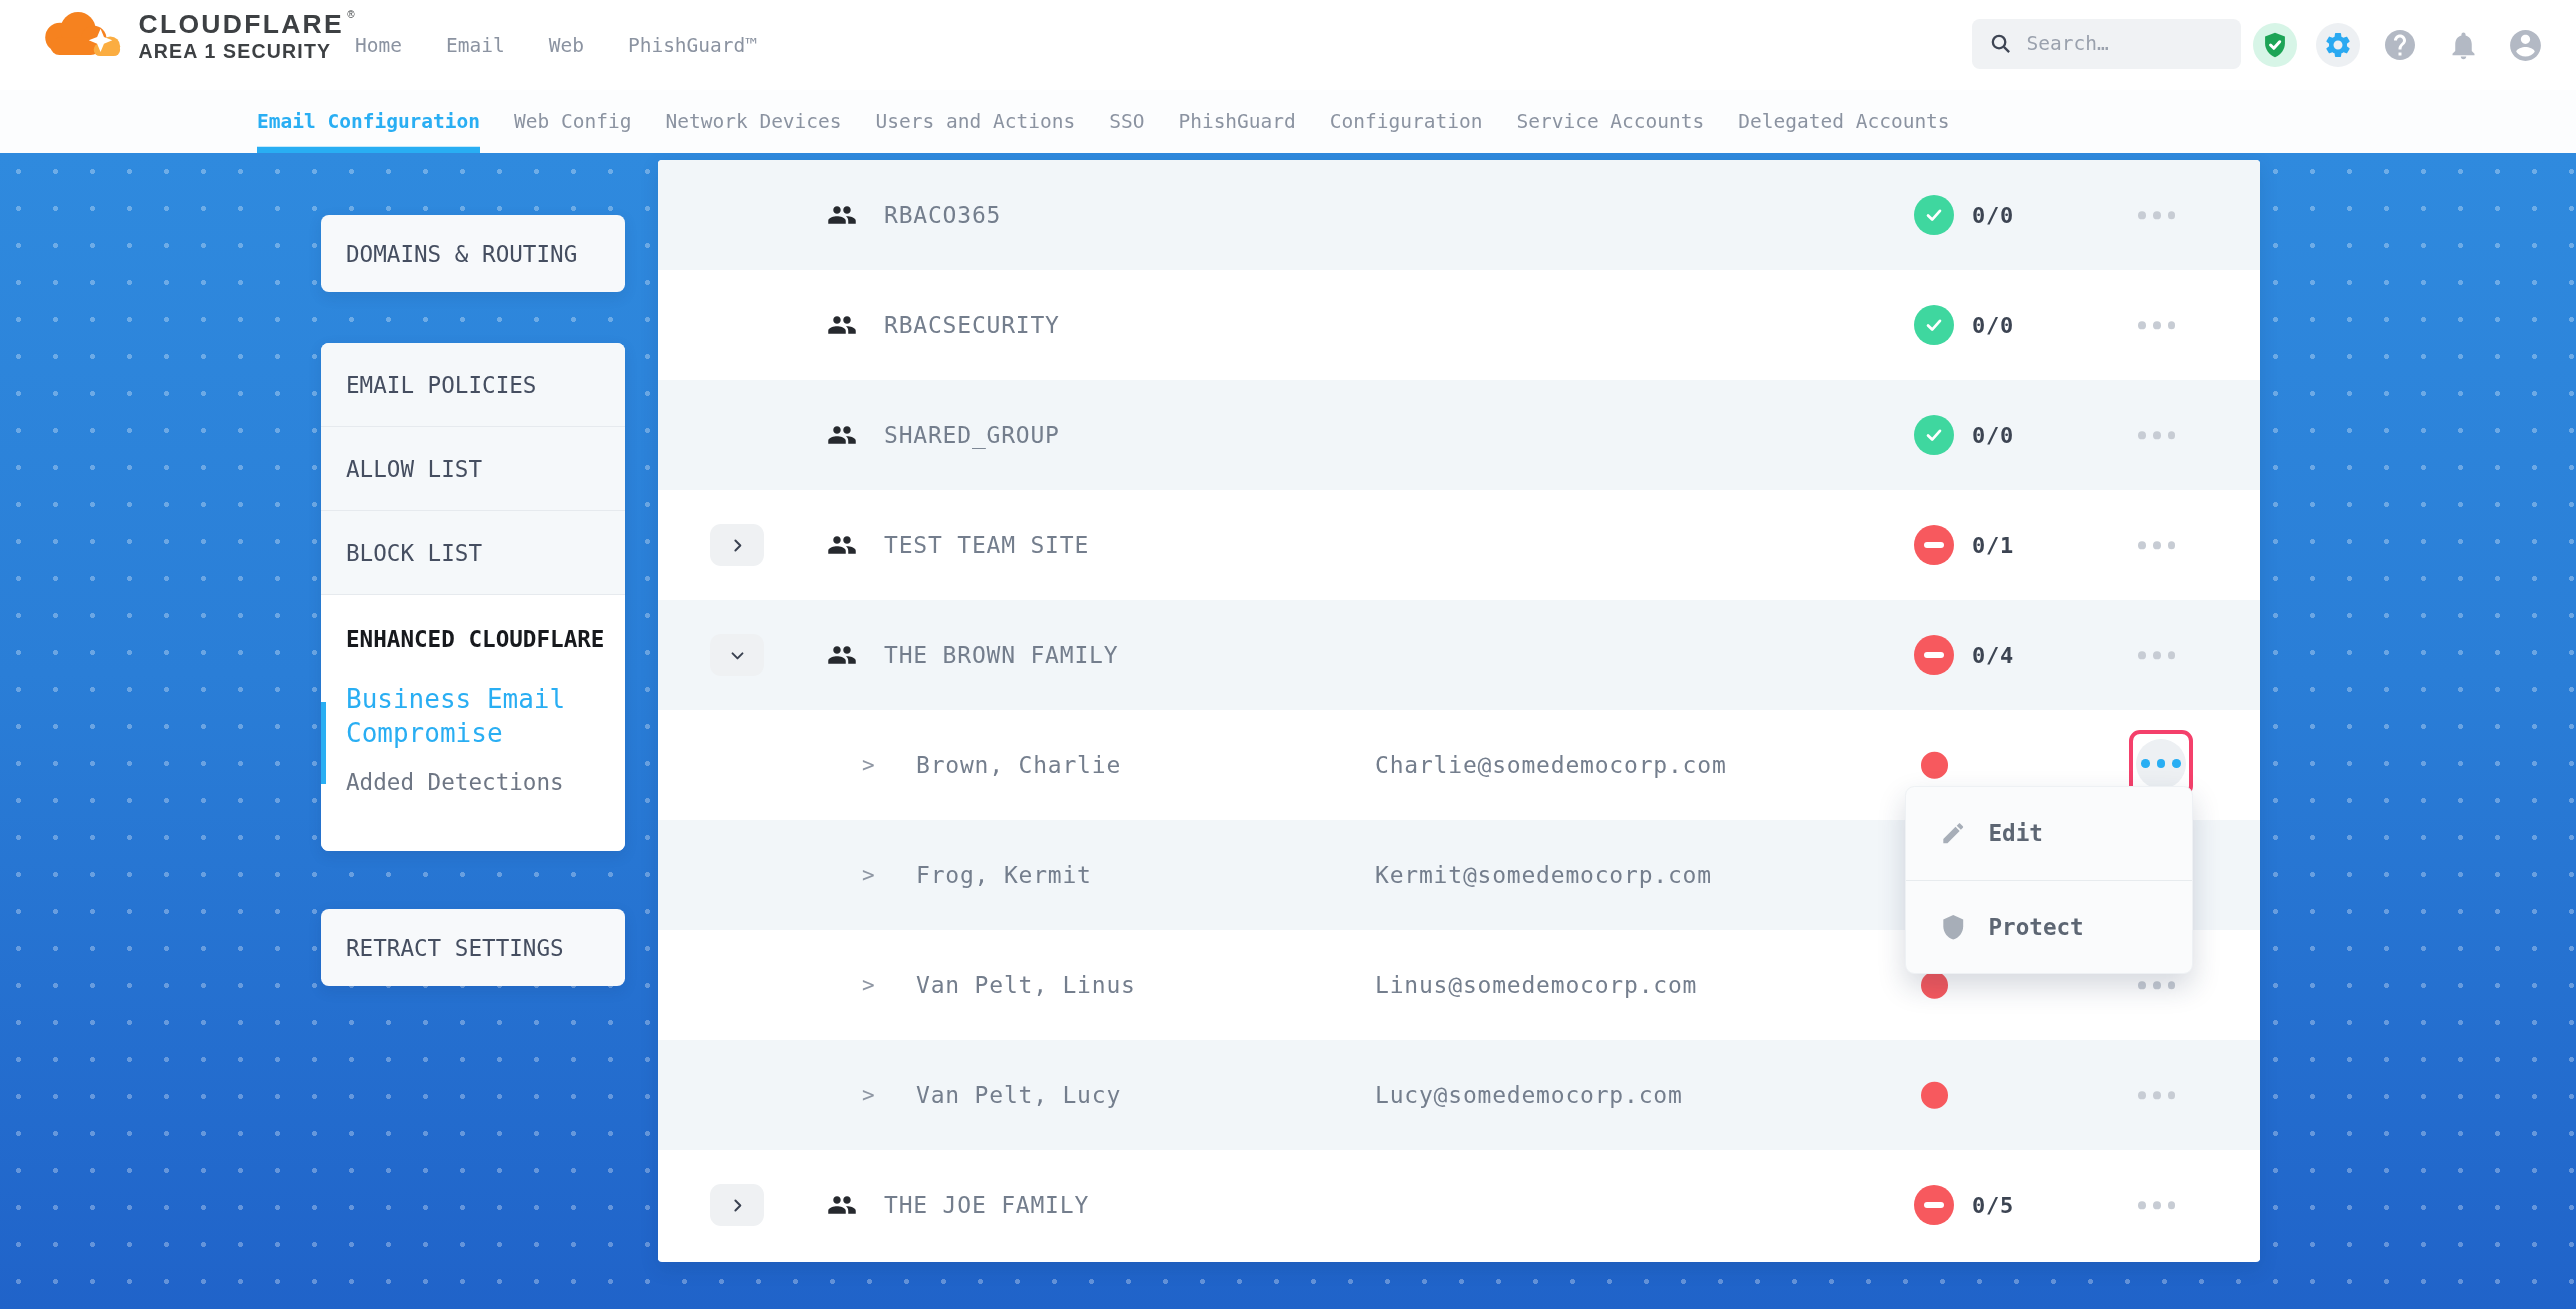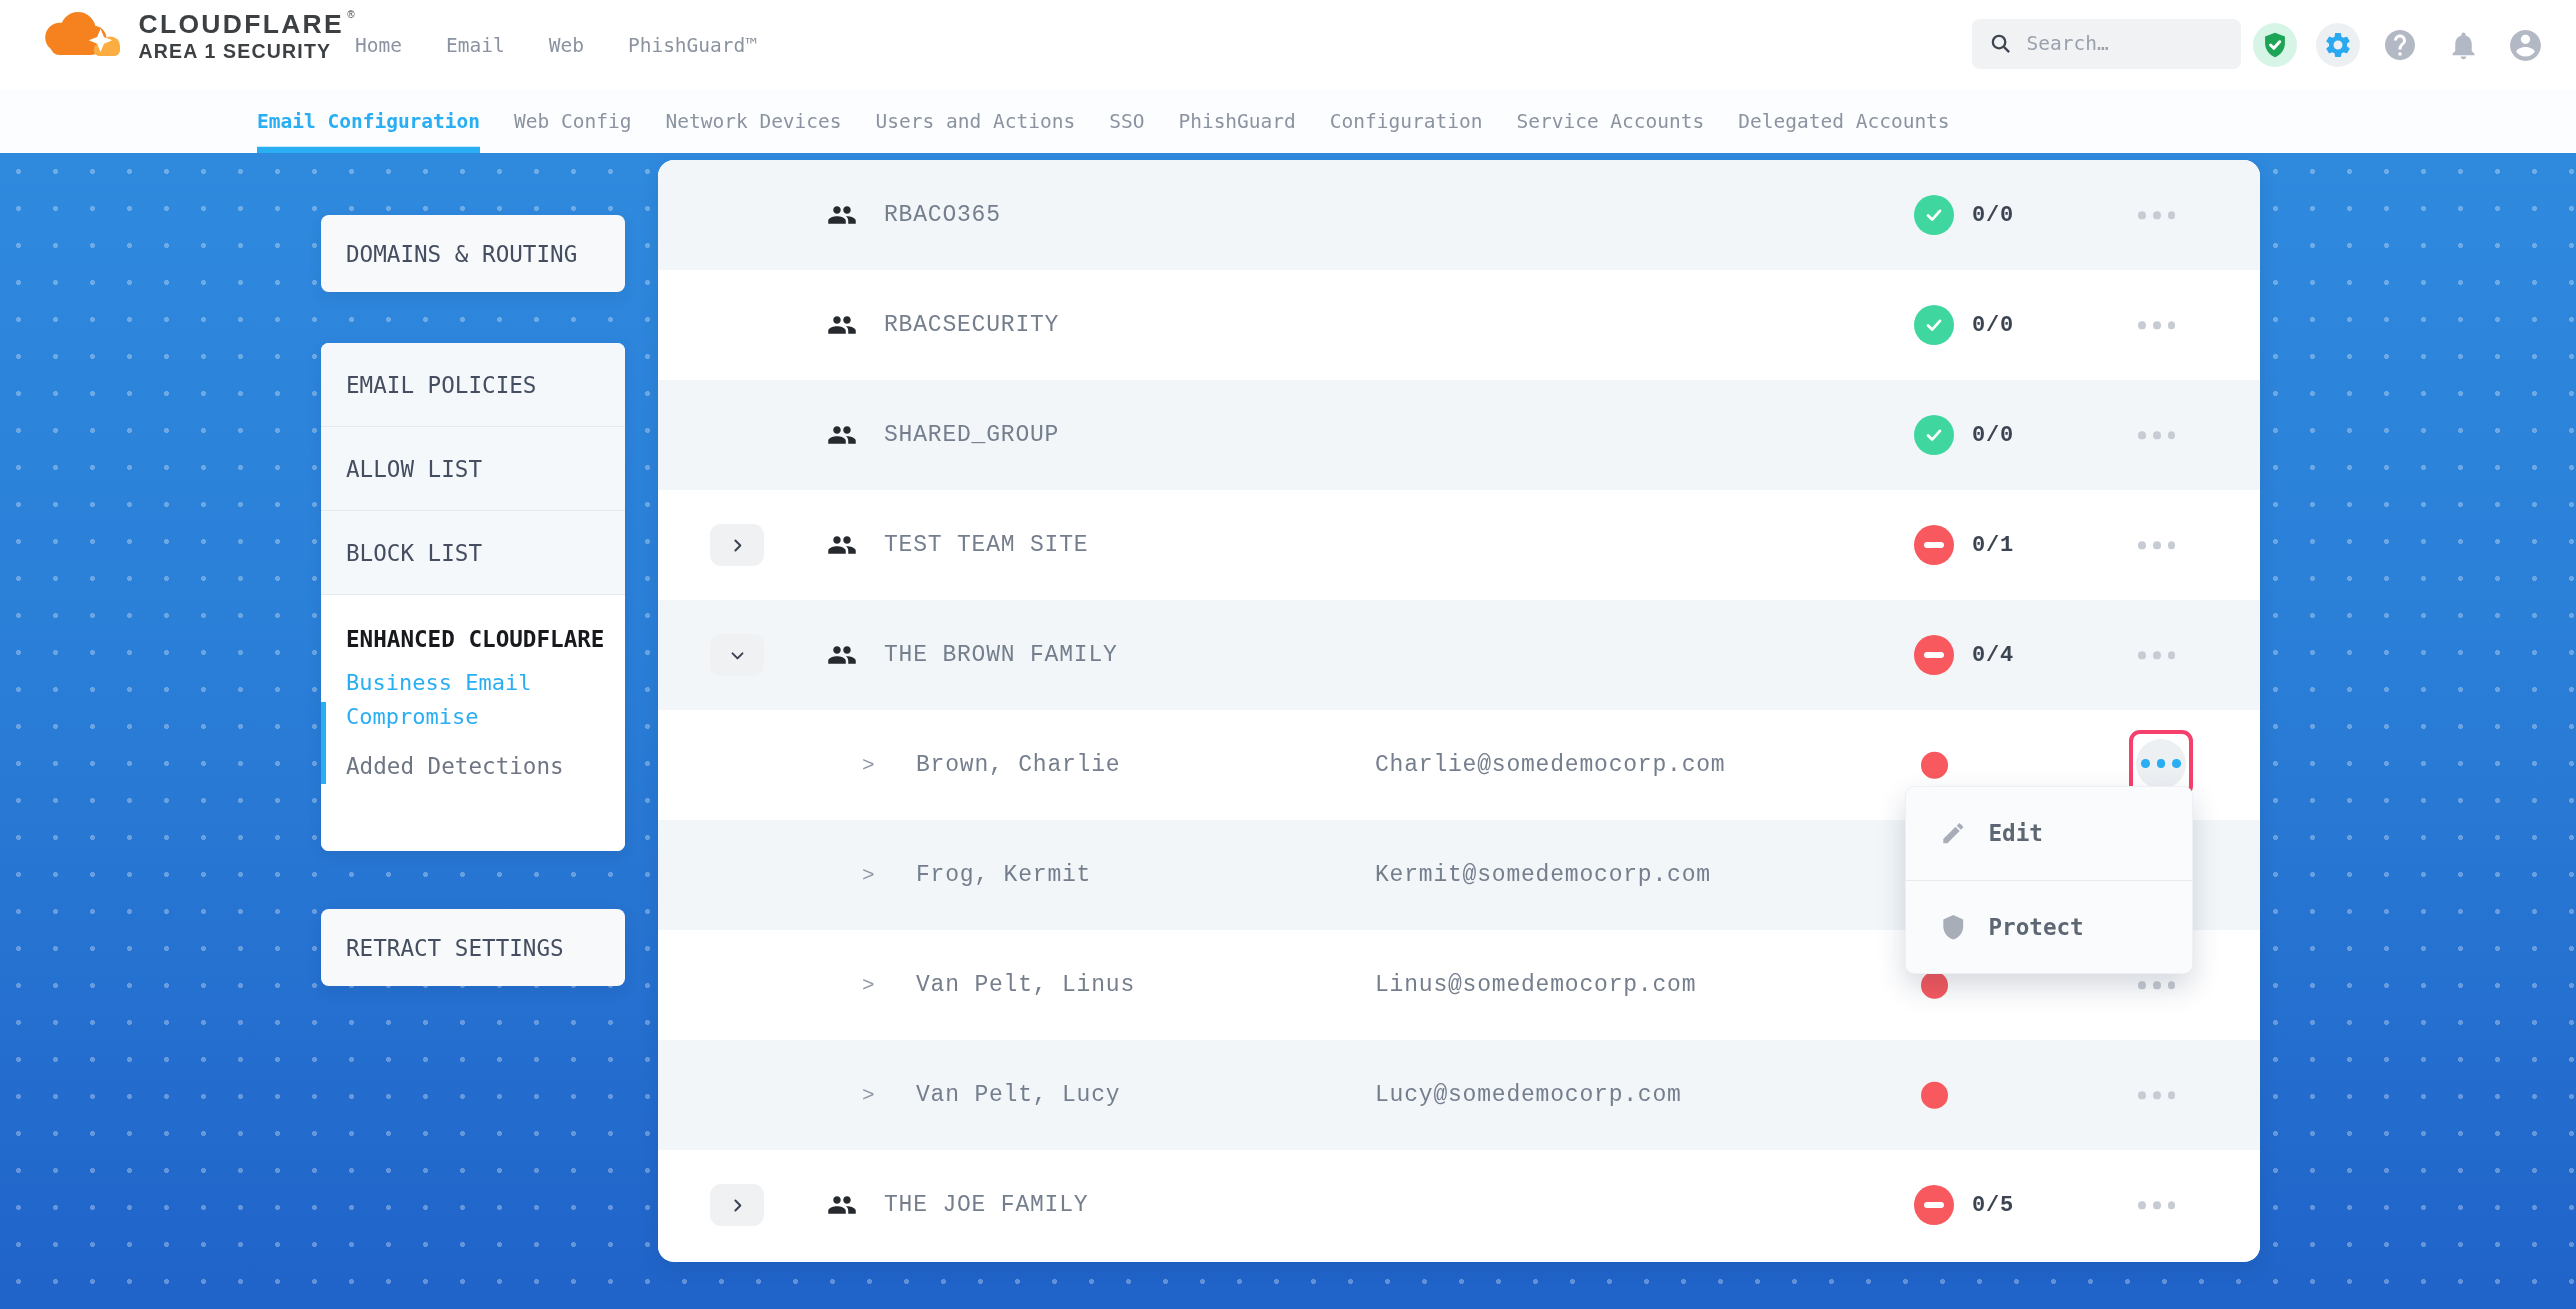--- a/index.html
+++ b/index.html
@@ -43,26 +43,26 @@
   .side-card{position:absolute;left:321px;width:304px;background:#f7f9fb;border-radius:7.8px;
     box-shadow:0 4.7px 14px rgba(20,40,80,0.10);overflow:hidden;box-sizing:border-box;}
   .card-1{top:62px;height:77px;display:flex;align-items:center;padding-left:25px;}
   .card-2{top:190px;height:508px;}
   .card-3{top:756px;height:77px;display:flex;align-items:center;padding-left:25px;}
   .side-item{height:84px;display:flex;align-items:center;padding-left:25px;font-size:22.6px;
     color:#454e60;background:#f5f8fa;border-bottom:1.6px solid #e6eaee;cursor:pointer;box-sizing:border-box;}
   .side-label{font-size:22.6px;color:#454e60;cursor:pointer;}
   .side-white{position:relative;background:#ffffff;height:256px;padding:26.5px 18.7px 0 25px;box-sizing:border-box;}
   .ed-label{font-size:22.6px;font-weight:700;color:#17191d;line-height:34px;cursor:pointer;}
-  .bec{font-size:22px;color:var(--accent);line-height:34px;margin-top:10px;cursor:pointer;}
+  .bec{font-size:26px;color:var(--accent);line-height:34px;margin-top:26px;cursor:pointer;}
   .added{font-size:22.6px;color:#6e7684;line-height:34px;margin-top:15.6px;cursor:pointer;}
   .active-bar{position:absolute;left:0;top:107px;width:5.4px;height:82px;background:var(--accent);}
   
   .panel{position:absolute;left:658px;top:7px;width:1602px;height:1102px;background:#ffffff;
-    border-radius:16px;overflow:hidden;box-shadow:0 6.2px 18.7px rgba(15,40,80,0.12);font-family:Liberation Mono, monospace;}
+    border-radius:4px;overflow:hidden;box-shadow:0 6.2px 18.7px rgba(15,40,80,0.12);}
   .row{position:relative;height:110px;background:#ffffff;}
   .row.tint{background:#f2f6f9;}
   .vcenter{position:absolute;top:50%;transform:translateY(-50%);}
   .expander{position:absolute;left:52px;top:50%;transform:translateY(-50%);width:54px;height:42px;
     border:none;border-radius:11px;background:#eff1f3;display:flex;align-items:center;justify-content:center;cursor:pointer;}
   .people{left:169px;display:flex;}
   .gname{left:226px;font-size:23px;color:#747e8d;letter-spacing:0.8px;white-space:nowrap;}
   .mchev{left:204px;font-size:21px;color:#8e96a3;}
   .mname{left:258px;font-size:23px;color:#747e8d;letter-spacing:0.8px;white-space:nowrap;}
   .email{left:717px;font-size:23px;color:#747e8d;letter-spacing:0.8px;white-space:nowrap;}

